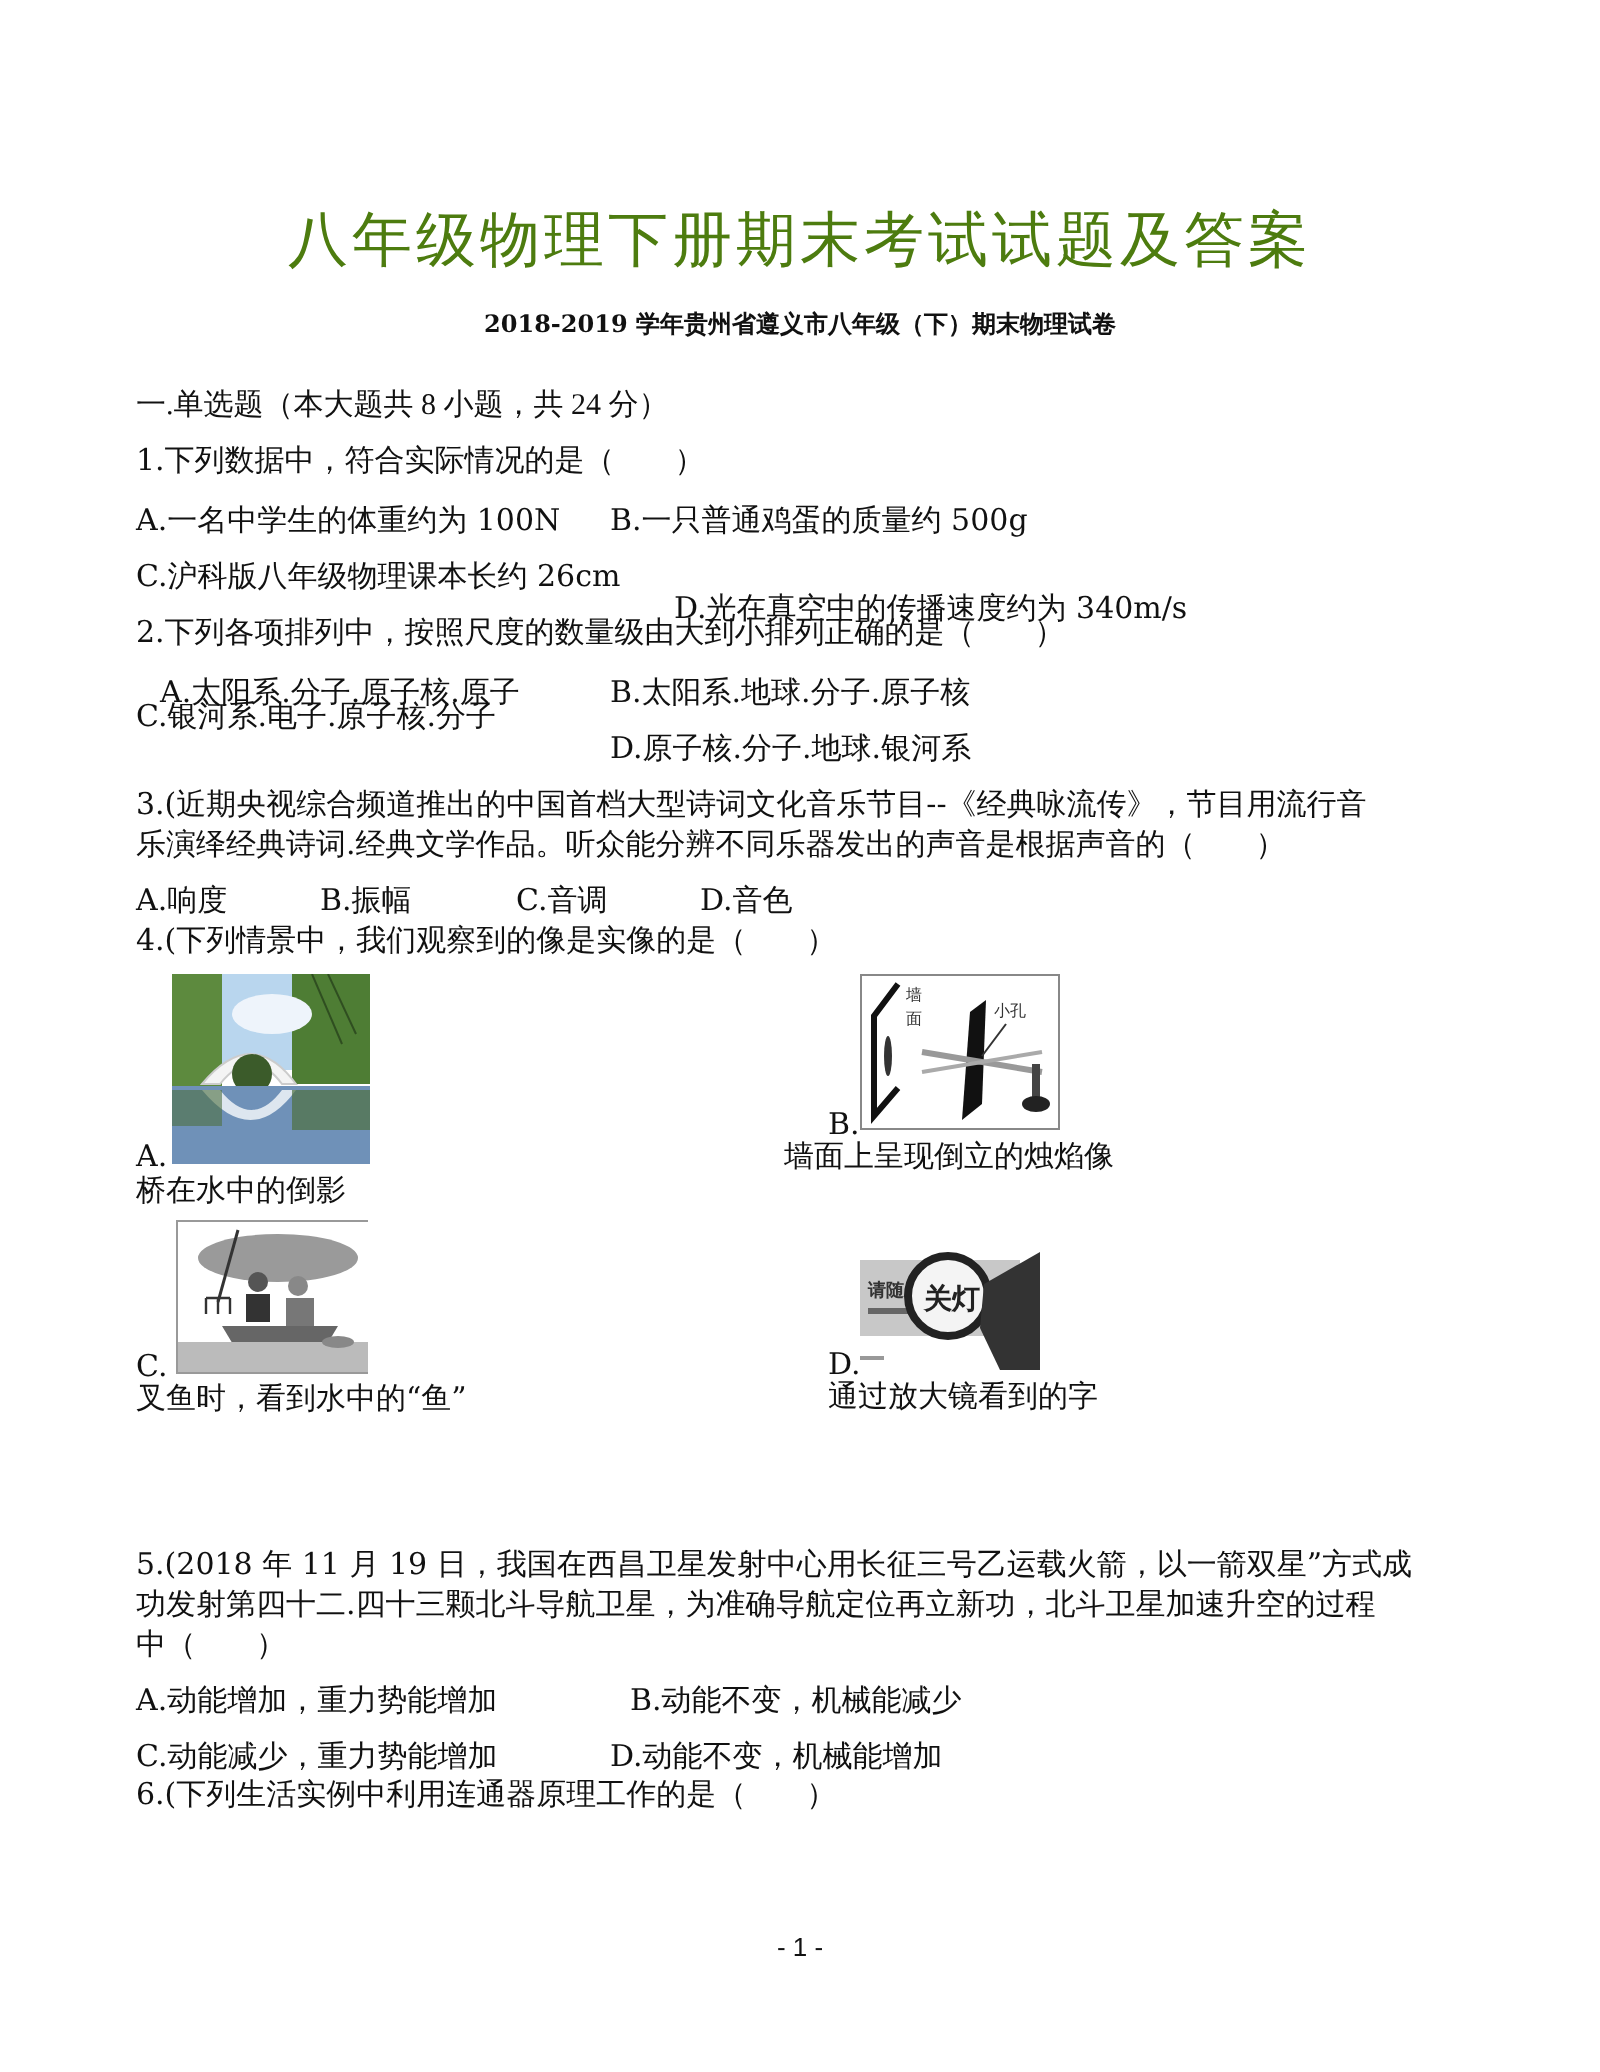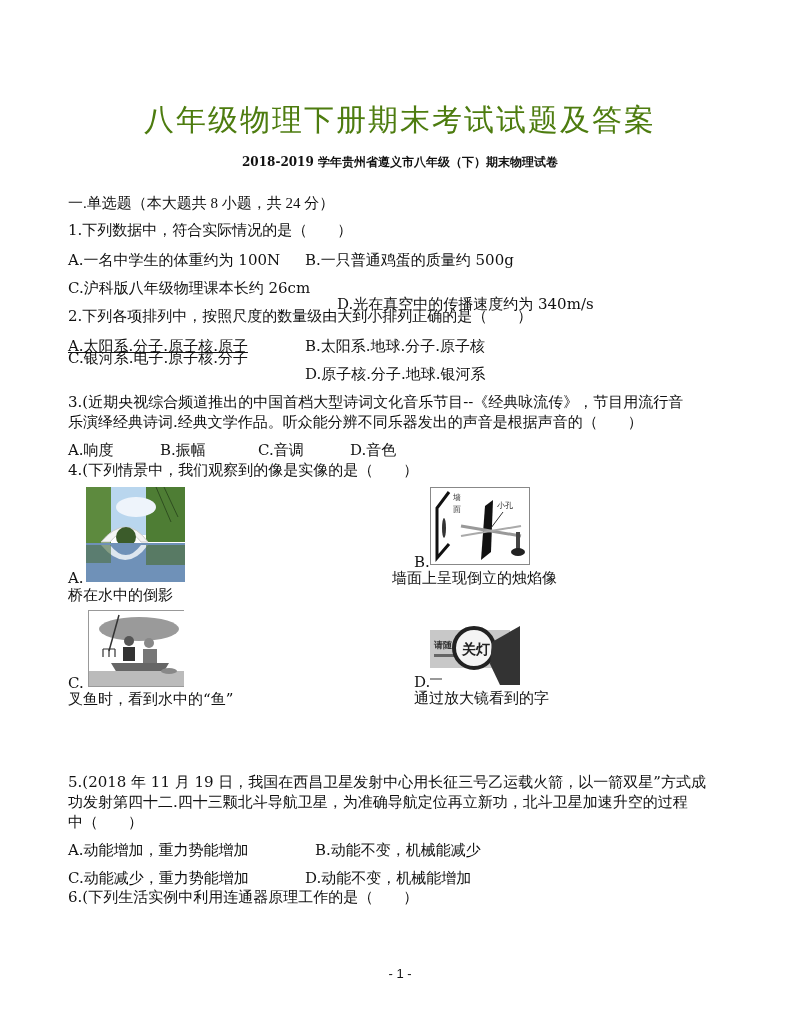--- a/index.html
+++ b/index.html
@@ -24,21 +24,21 @@
 
   <div class="abs line" style="top:193px;font-family:Liberation Serif, serif;">一.单选题（本大题共 8 小题，共 24 分）</div>
 
   <div class="abs line" style="top:220px;">1.下列数据中，符合实际情况的是（　　）</div>
   <div class="abs opt" style="left:68px; top:250px;">A.一名中学生的体重约为 100N</div>
   <div class="abs opt" style="left:305px; top:250px;">B.一只普通鸡蛋的质量约 500g</div>
   <div class="abs opt" style="left:68px; top:278px;">C.沪科版八年级物理课本长约 26cm</div>
   <div class="abs opt" style="left:337px; top:278px;margin-top:16px;">D.光在真空中的传播速度约为 340m/s</div>
 
   <div class="abs line" style="top:306px;">2.下列各项排列中，按照尺度的数量级由大到小排列正确的是（　　）</div>
-  <div class="abs opt" style="left:68px; top:336px;text-decoration:underline;">A.太阳系.分子.原子核.原子</div>
+  <div class="abs opt" style="left:80px; top:336px;">A.太阳系.分子.原子核.原子</div>
   <div class="abs opt" style="left:305px; top:336px;">B.太阳系.地球.分子.原子核</div>
   <div class="abs opt" style="left:68px; top:348px;">C.银河系.电子.原子核.分子</div>
   <div class="abs opt" style="left:305px; top:364px;">D.原子核.分子.地球.银河系</div>
 
   <div class="abs line" style="top:392px;">3.(近期央视综合频道推出的中国首档大型诗词文化音乐节目--《经典咏流传》，节目用流行音</div>
   <div class="abs line" style="top:412px;">乐演绎经典诗词.经典文学作品。听众能分辨不同乐器发出的声音是根据声音的（　　）</div>
   <div class="abs opt" style="left:68px; top:440px;">A.响度</div>
   <div class="abs opt" style="left:160px; top:440px;">B.振幅</div>
   <div class="abs opt" style="left:258px; top:440px;">C.音调</div>
   <div class="abs opt" style="left:350px; top:440px;">D.音色</div>

